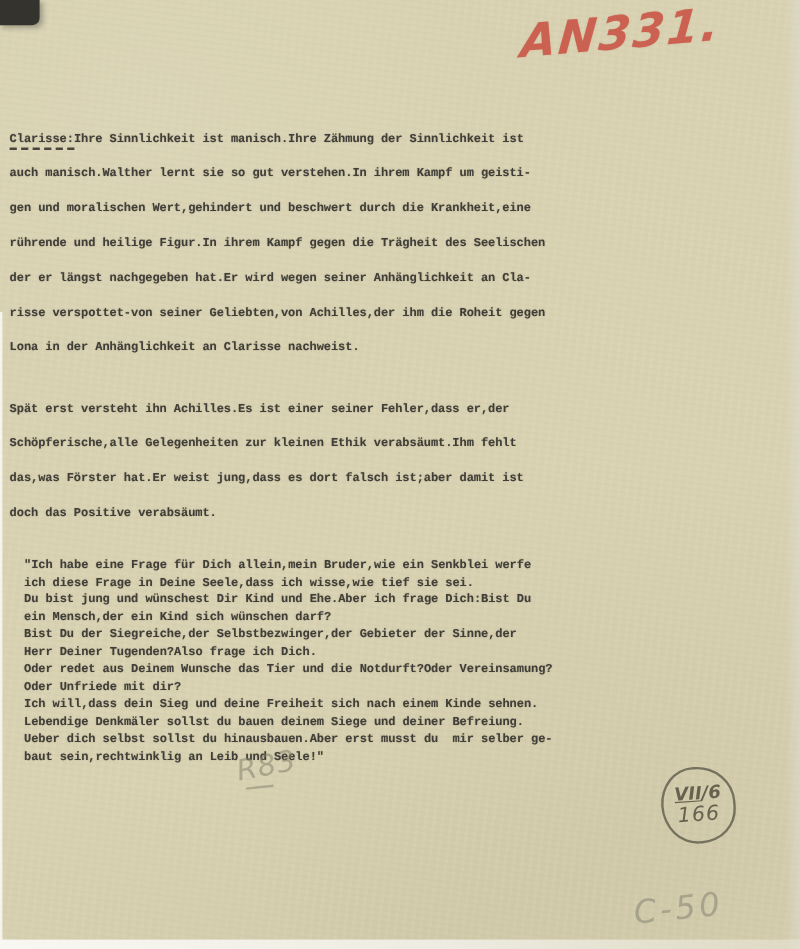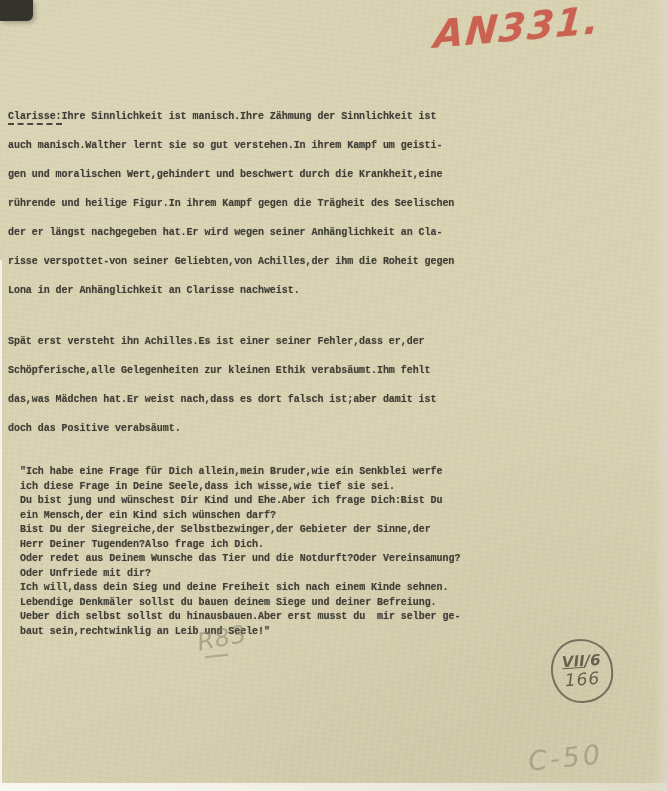--- a/index.html
+++ b/index.html
@@ -110,21 +110,21 @@
   <div class="typed">
     <p class="para-double"><span class="lead-underlined">Clarisse:</span><span>Ihre Sinnlichkeit ist manisch.Ihre Zähmung der Sinnlichkeit ist
 auch manisch.Walther lernt sie so gut verstehen.In ihrem Kampf um geisti-
 gen und moralischen Wert,gehindert und beschwert durch die Krankheit,eine
 rührende und heilige Figur.In ihrem Kampf gegen die Trägheit des Seelischen
 der er längst nachgegeben hat.Er wird wegen seiner Anhänglichkeit an Cla-
 risse verspottet-von seiner Geliebten,von Achilles,der ihm die Roheit gegen
 Lona in der Anhänglichkeit an Clarisse nachweist.</span></p>
     <p class="para-double">Spät erst versteht ihn Achilles.Es ist einer seiner Fehler,dass er,der
 Schöpferische,alle Gelegenheiten zur kleinen Ethik verabsäumt.Ihm fehlt
-das,was Mädchen hat.Er weist nach,dass es dort falsch ist;aber damit ist
+das,was Förster hat.Er weist jung,dass es dort falsch ist;aber damit ist
 doch das Positive verabsäumt.</p>
     <p class="quote-block">"Ich habe eine Frage für Dich allein,mein Bruder,wie ein Senkblei werfe
 ich diese Frage in Deine Seele,dass ich wisse,wie tief sie sei.
 Du bist jung und wünschest Dir Kind und Ehe.Aber ich frage Dich:Bist Du
 ein Mensch,der ein Kind sich wünschen darf?
 Bist Du der Siegreiche,der Selbstbezwinger,der Gebieter der Sinne,der
 Herr Deiner Tugenden?Also frage ich Dich.
 Oder redet aus Deinem Wunsche das Tier und die Notdurft?Oder Vereinsamung?
 Oder Unfriede mit dir?
 Ich will,dass dein Sieg und deine Freiheit sich nach einem Kinde sehnen.

